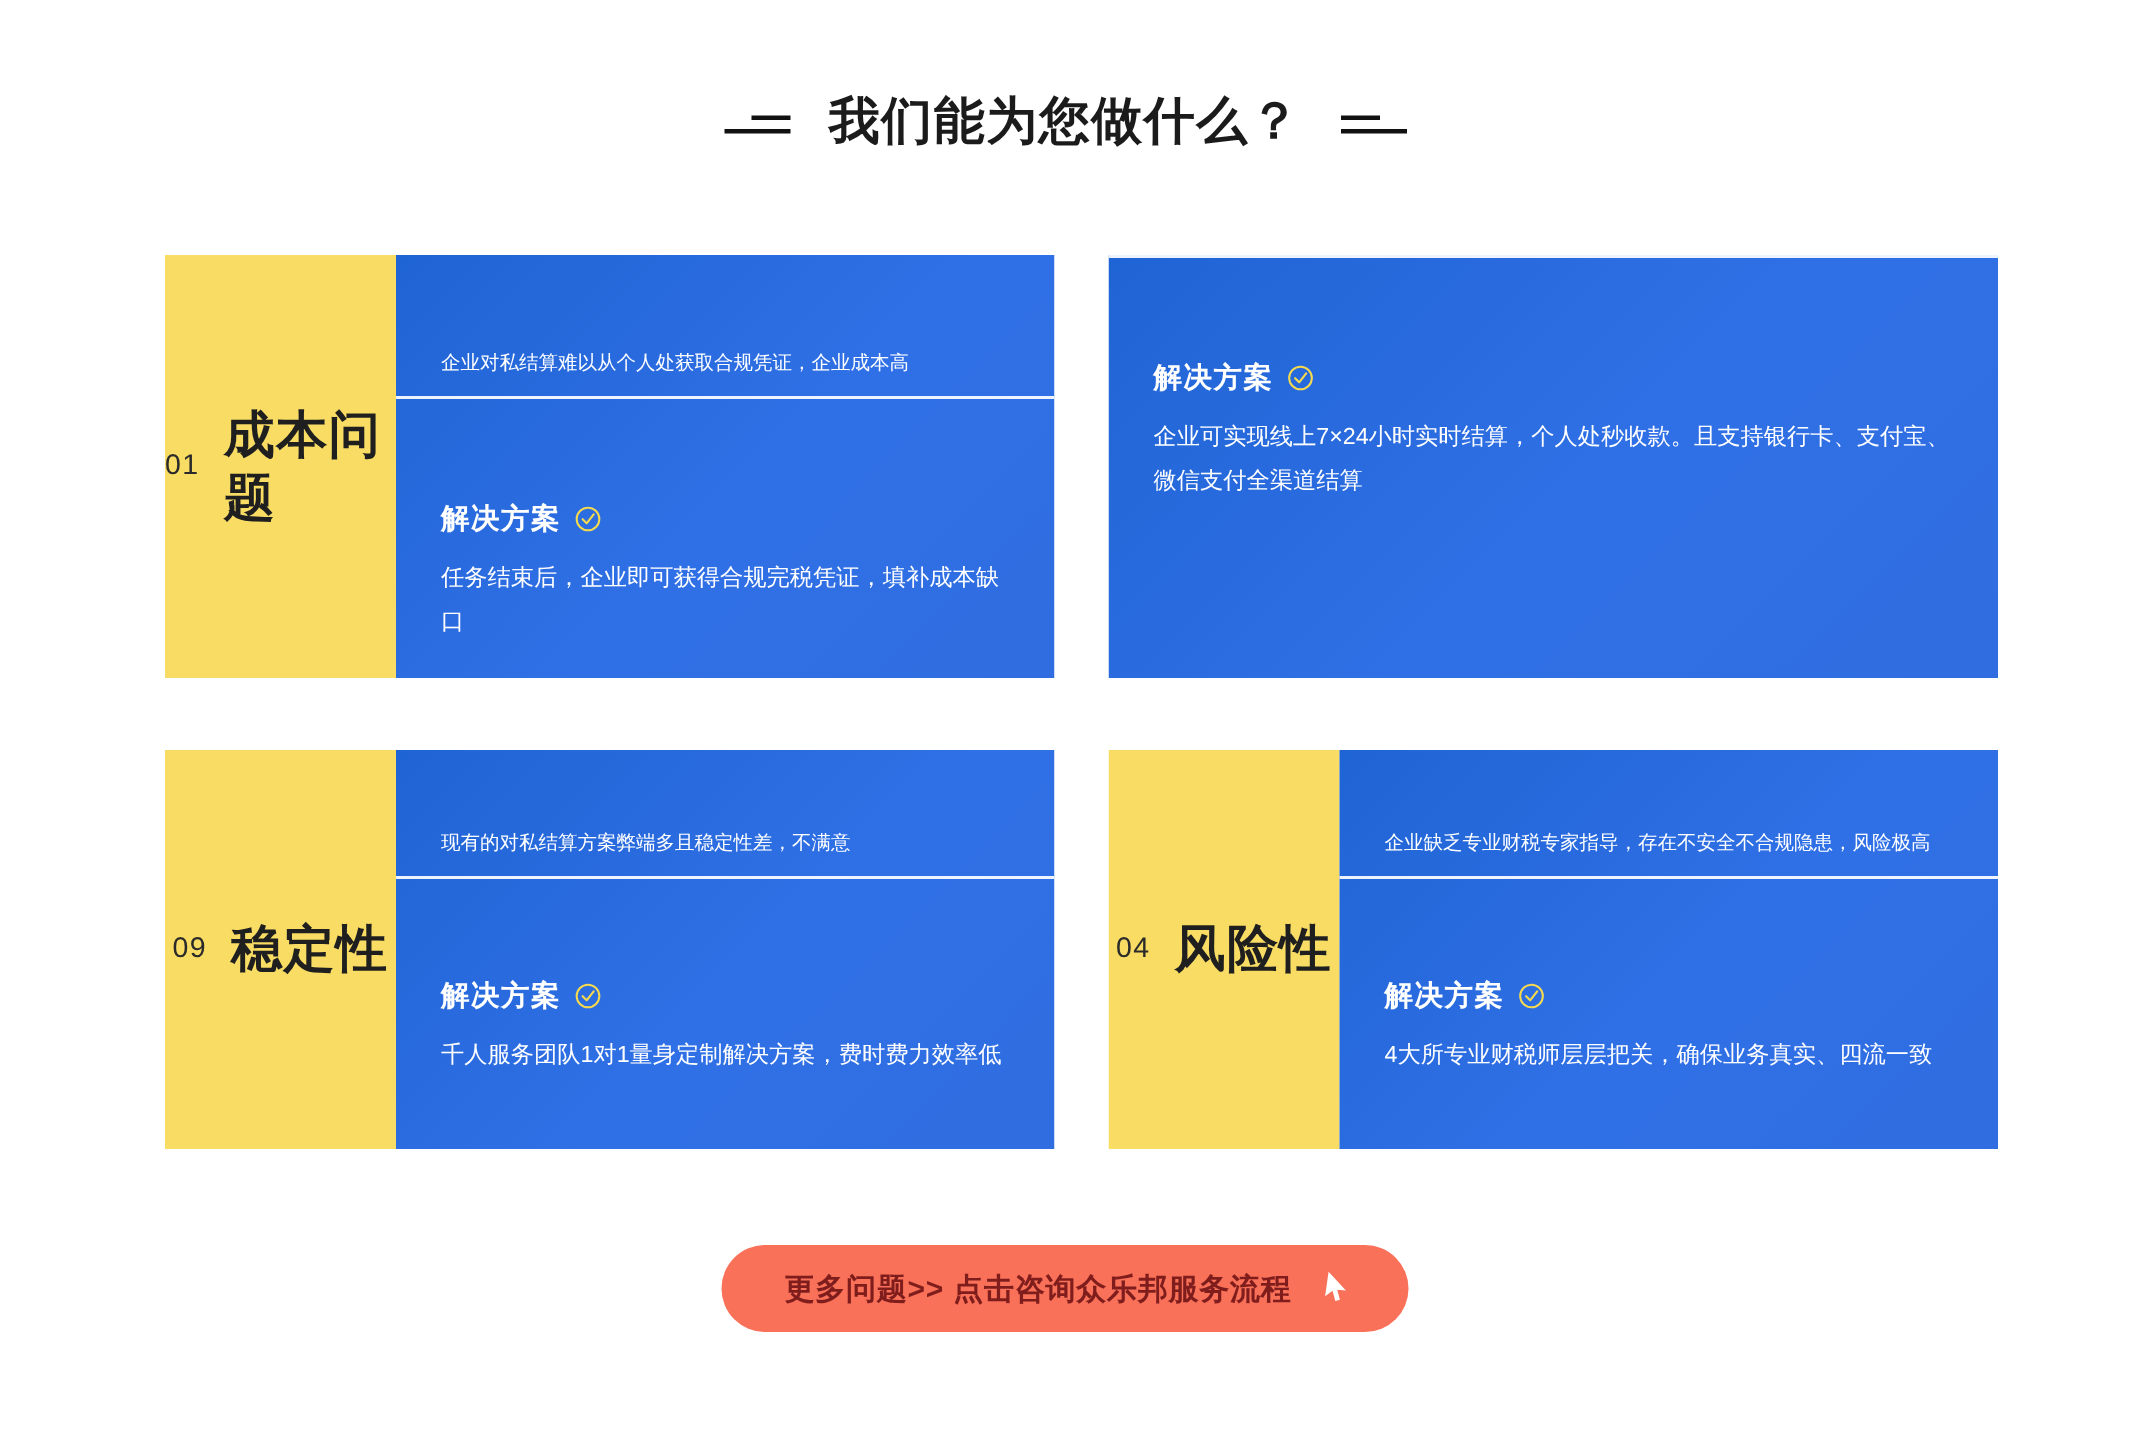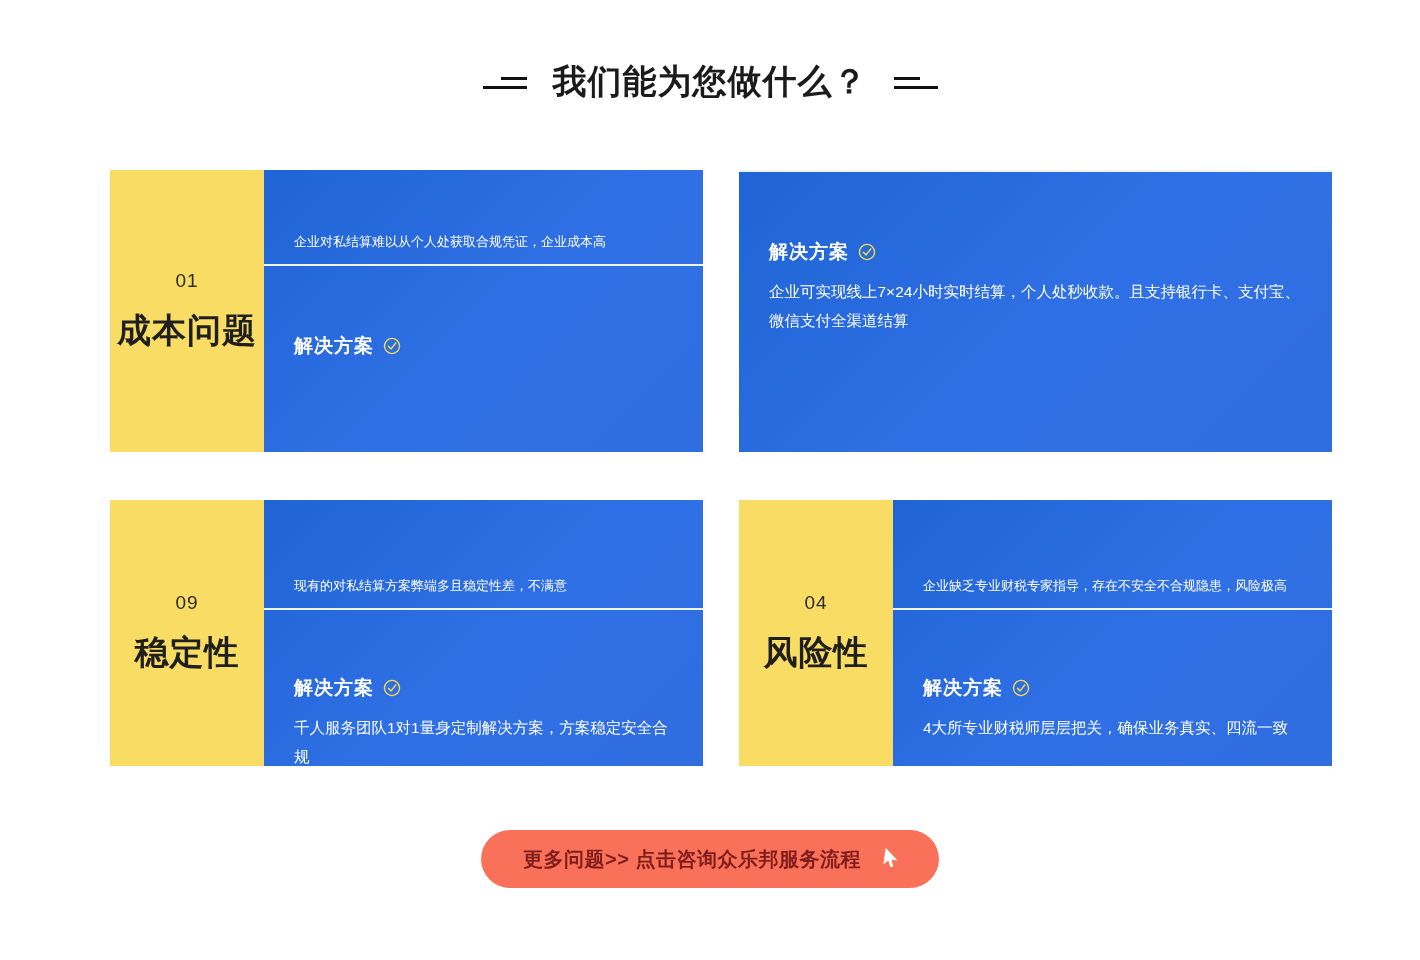--- a/index.html
+++ b/index.html
@@ -72,21 +72,21 @@
     width: 593px;
     height: 100%;
     overflow: hidden;
   }
 
   .card-side {
     width: 154px;
     flex: 0 0 154px;
     background: #f8dc64;
     display: flex;
-    flex-direction: column;
+    flex-direction: row;
     align-items: center;
     justify-content: center;
     gap: 16px;
   }
 
   .card-num {
     font-size: 19px;
     color: #2a2a2a;
     line-height: 1.2;
     letter-spacing: 1px;
@@ -154,21 +154,21 @@
     flex: 0 0 18px;
   }
 
   .solution-text {
     font-size: 15.5px;
     line-height: 1.9;
     color: #ffffff;
   }
 
   
-  .row2 .problem { padding-top: 50px; }
+  .row2 .problem { padding-top: 26px; }
   .row2 .solution { padding-top: 22px; }
 
   
   .cta-wrap {
     position: absolute;
     top: 830px;
     left: 0;
     width: 1420px;
     display: flex;
     justify-content: center;
@@ -231,20 +231,21 @@
         <div class="solution">
           <div class="solution-head">
             <span class="solution-label">解决方案</span>
             <span class="check-icon">
               <svg viewBox="0 0 20 20" width="18" height="18">
                 <circle cx="10" cy="10" r="8.4" fill="none" stroke="#F5D94F" stroke-width="1.5"></circle>
                 <path d="M6 10.2 L9 13.2 L14.2 6.6" fill="none" stroke="#F5D94F" stroke-width="1.6" stroke-linecap="round" stroke-linejoin="round"></path>
               </svg>
             </span>
           </div>
+          <p class="solution-text">任务结束后，企业即可获得合规完税凭证，填补成本缺口</p>
         </div>
       </div>
     </div>
 
     <div class="card row1">
       <div class="card-body">
         <div class="divider"></div>
         <div class="solution">
           <div class="solution-head">
             <span class="solution-label">解决方案</span>
@@ -273,21 +274,21 @@
         <div class="solution">
           <div class="solution-head">
             <span class="solution-label">解决方案</span>
             <span class="check-icon">
               <svg viewBox="0 0 20 20" width="18" height="18">
                 <circle cx="10" cy="10" r="8.4" fill="none" stroke="#F5D94F" stroke-width="1.5"></circle>
                 <path d="M6 10.2 L9 13.2 L14.2 6.6" fill="none" stroke="#F5D94F" stroke-width="1.6" stroke-linecap="round" stroke-linejoin="round"></path>
               </svg>
             </span>
           </div>
-          <p class="solution-text">千人服务团队1对1量身定制解决方案，方案稳定安全合规</p>
+          <p class="solution-text">千人服务团队1对1量身定制解决方案，费时费力效率低</p>
         </div>
       </div>
     </div>
 
     <div class="card row2">
       <div class="card-side">
         <div class="card-num">04</div>
         <div class="card-cat">风险性</div>
       </div>
       <div class="card-body">

